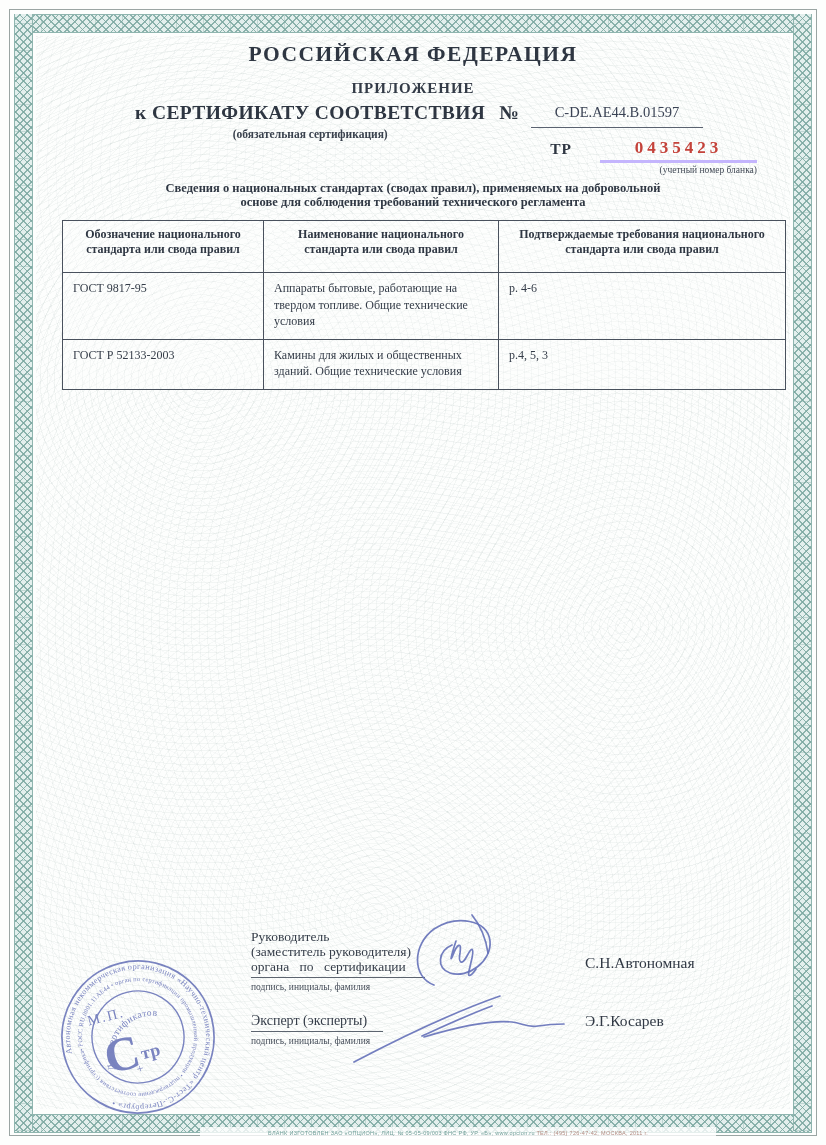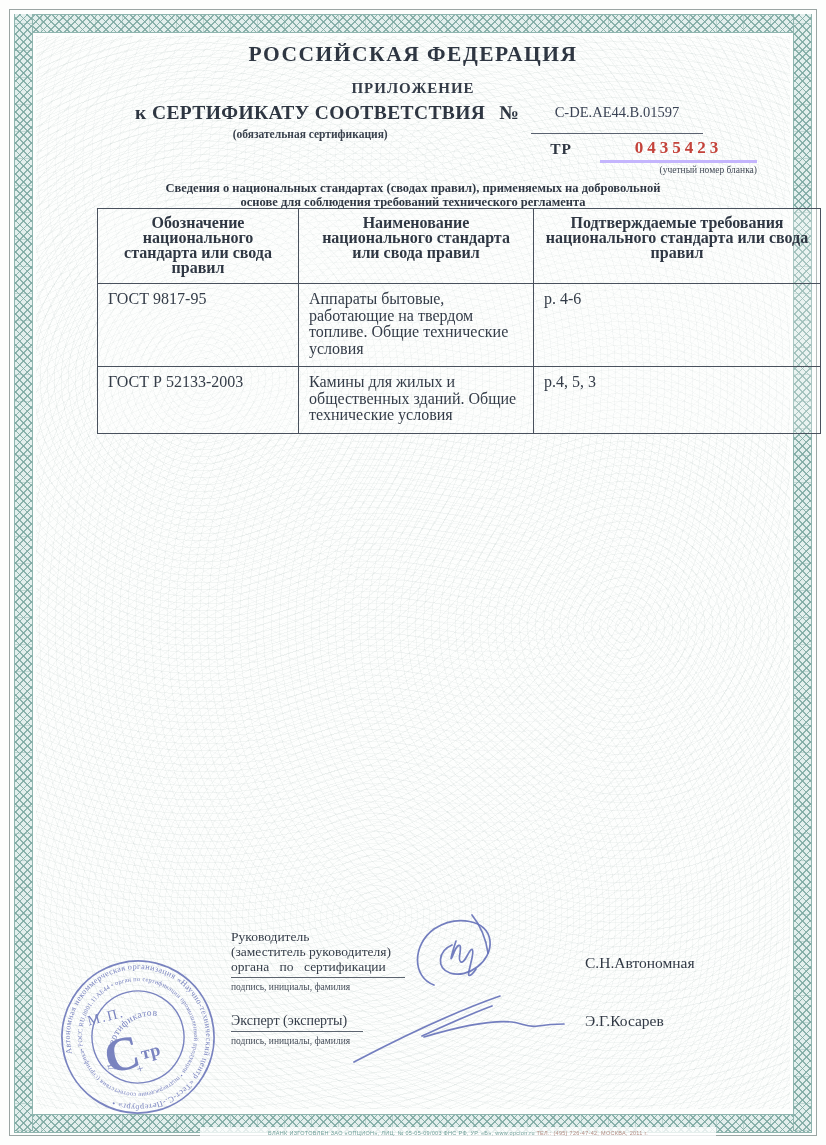--- a/index.html
+++ b/index.html
@@ -62,50 +62,49 @@
     letter-spacing: 1px; color: #333b47;
   }
   .cert-row { top: 102px; left: 135px; display: flex; align-items: flex-start; }
   .cert-phrase { font-size: 19.5px; font-weight: bold; color: #2e3642; letter-spacing: .4px; white-space: nowrap; }
   .cert-kind  { font-size: 11.5px; font-weight: bold; text-align: center; margin-top: 4px; color: #39414d; }
   .num-sign   { font-size: 19.5px; font-weight: bold; margin-left: 14px; color: #2e3642; }
   .cert-number {
     margin-left: 12px; margin-top: 2px;
     width: 172px; text-align: center;
     font-size: 14.5px; color: #3a4254;
-    border-bottom: 1px solid #5a6270; padding-bottom: 12px;
+    border-bottom: 1px solid #5a6270; padding-bottom: 6px;
     white-space: nowrap;
   }
   .tr-row { top: 138px; right: 69px; display: flex; align-items: flex-start; }
   .tr-label { font-size: 15.5px; font-weight: bold; letter-spacing: 1px; color: #2e3642; margin-right: 28px; margin-top: 2px; }
   .tr-number {
     width: 157px; text-align: center;
     font-size: 17px; font-weight: bold; letter-spacing: 4px;
     border-bottom: 3px solid #c4b5fd; padding-bottom: 2px;
   }
   .tr-caption { font-size: 9.5px; text-align: right; color: #434b57; margin-top: 2px; }
 
   .intro { top: 181px; font-size: 12.5px; font-weight: bold; line-height: 14px; color: #2f3743; }
 
   table.standards {
-    position: absolute; top: 208px; left: 62px; width: 723px;
+    position: absolute; top: 220px; left: 62px; width: 723px;
     border-collapse: collapse; table-layout: fixed;
-    font-size: 16px; color: #343c48;
+    font-size: 12px; color: #343c48;
     background: rgba(255,255,255,.25);
-    margin-left: 35px;
   }
   table.standards th, table.standards td { border: 1.4px solid #49515d; vertical-align: top; }
   table.standards th {
     font-weight: bold; text-align: center; padding: 6px 10px 8px;
     height: 52px; line-height: 15px; color: #2f3743;
   }
   table.standards td { padding: 7px 10px 9px; line-height: 16.5px; }
   td.req { padding-top: 6px; }
 
-  .sig-role { left: 231px; font-size: 13.5px; line-height: 15px; color: #353d49; }
+  .sig-role { left: 251px; font-size: 13.5px; line-height: 15px; color: #353d49; }
   .sig-role .spread { word-spacing: 7px; }
   .sig-rule { border-bottom: 1px solid #5c646f; margin-top: 3px; }
   .sig-caption { font-size: 9.5px; color: #464e5a; margin-top: 2px; }
   .sig-name { font-size: 15.5px; color: #313945; white-space: nowrap; }
 
   .microprint-strip {
     top: 1127px; left: 200px; width: 516px; height: 12px;
     background: rgba(255,255,255,.78);
     font-size: 5.5px; line-height: 12px; text-align: center;
     white-space: nowrap; overflow: hidden;

